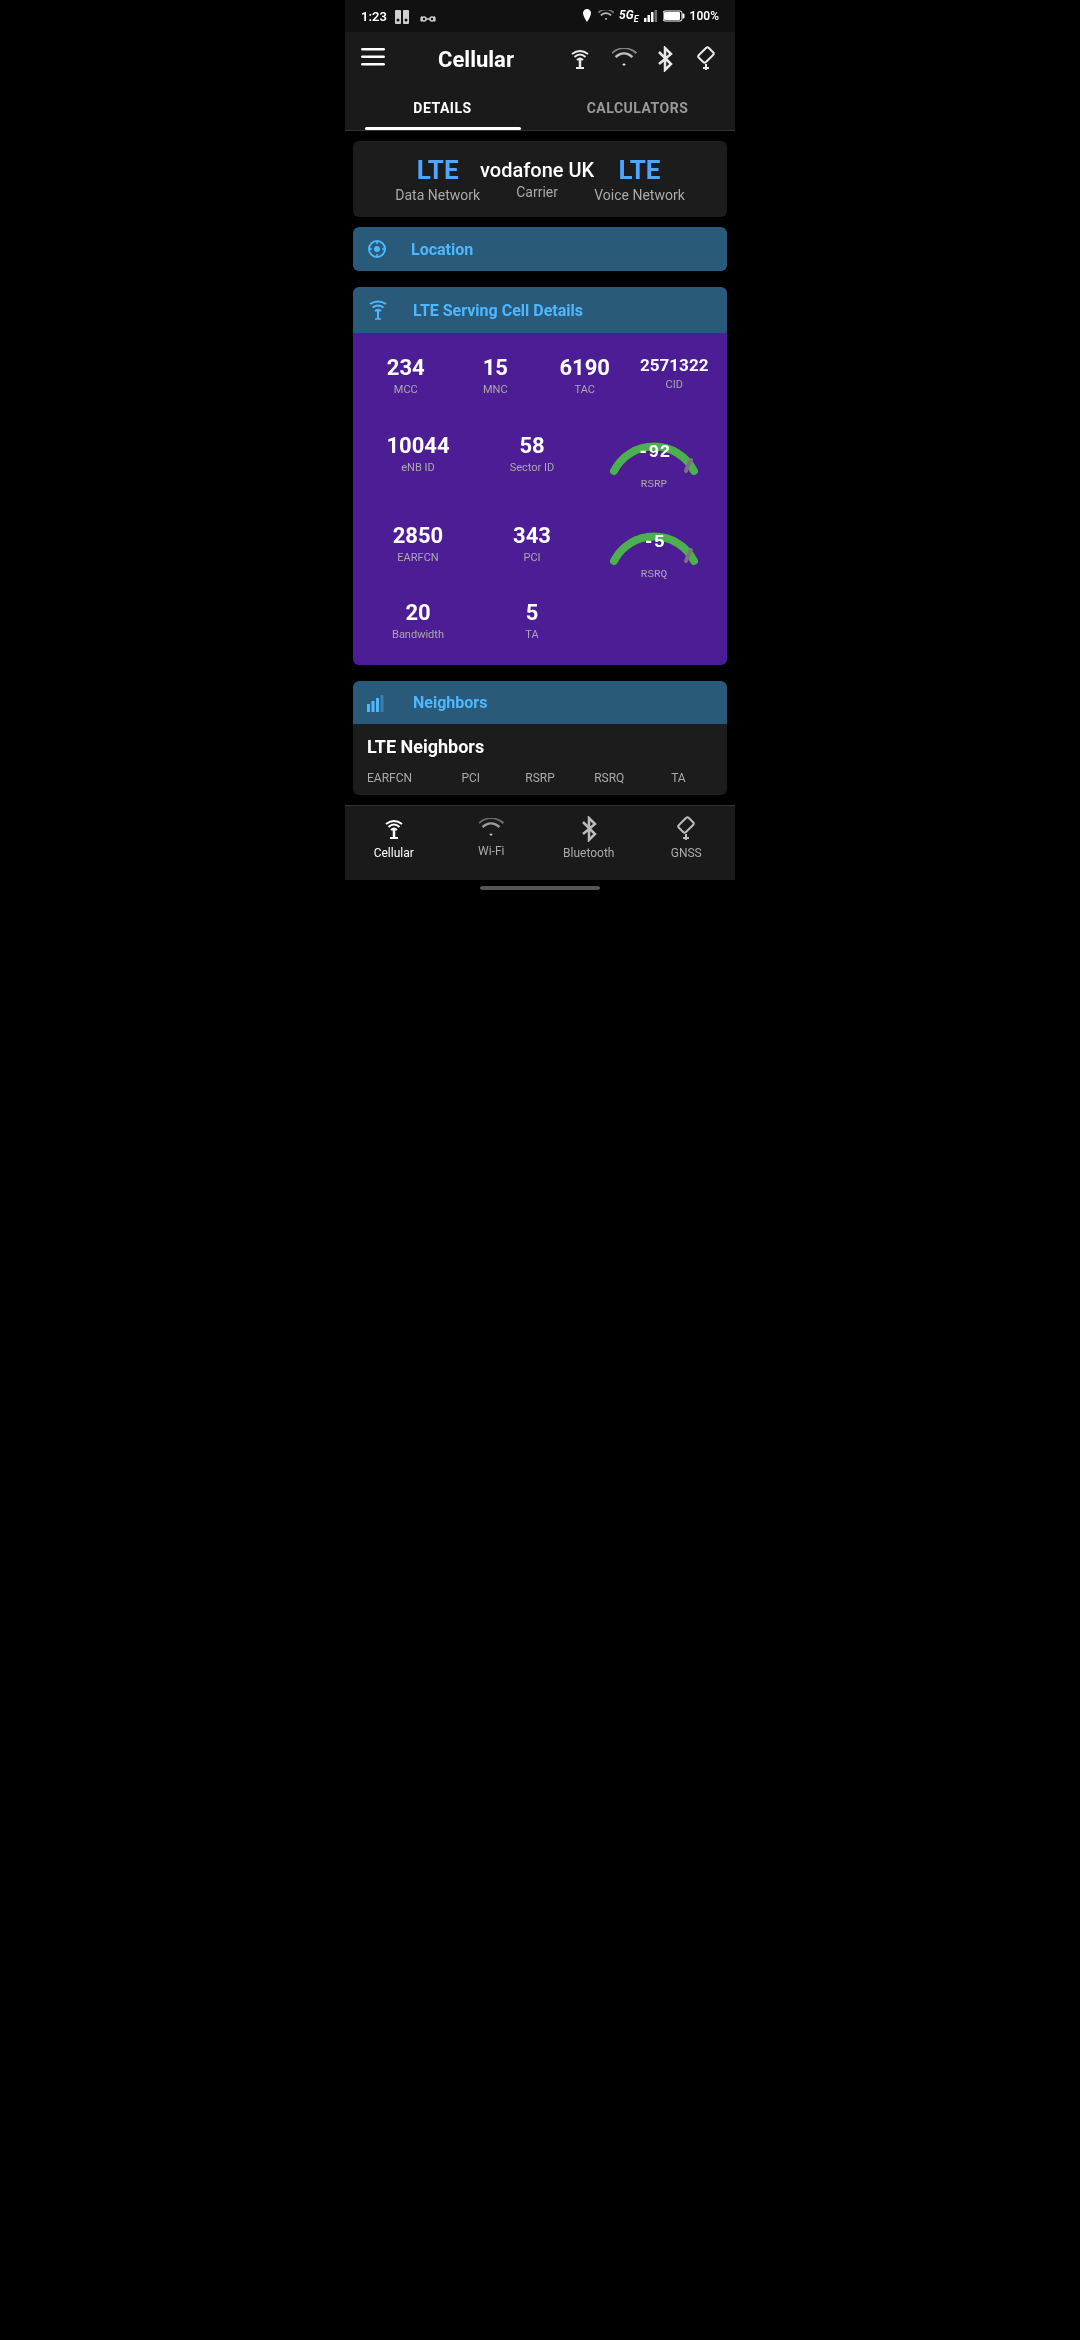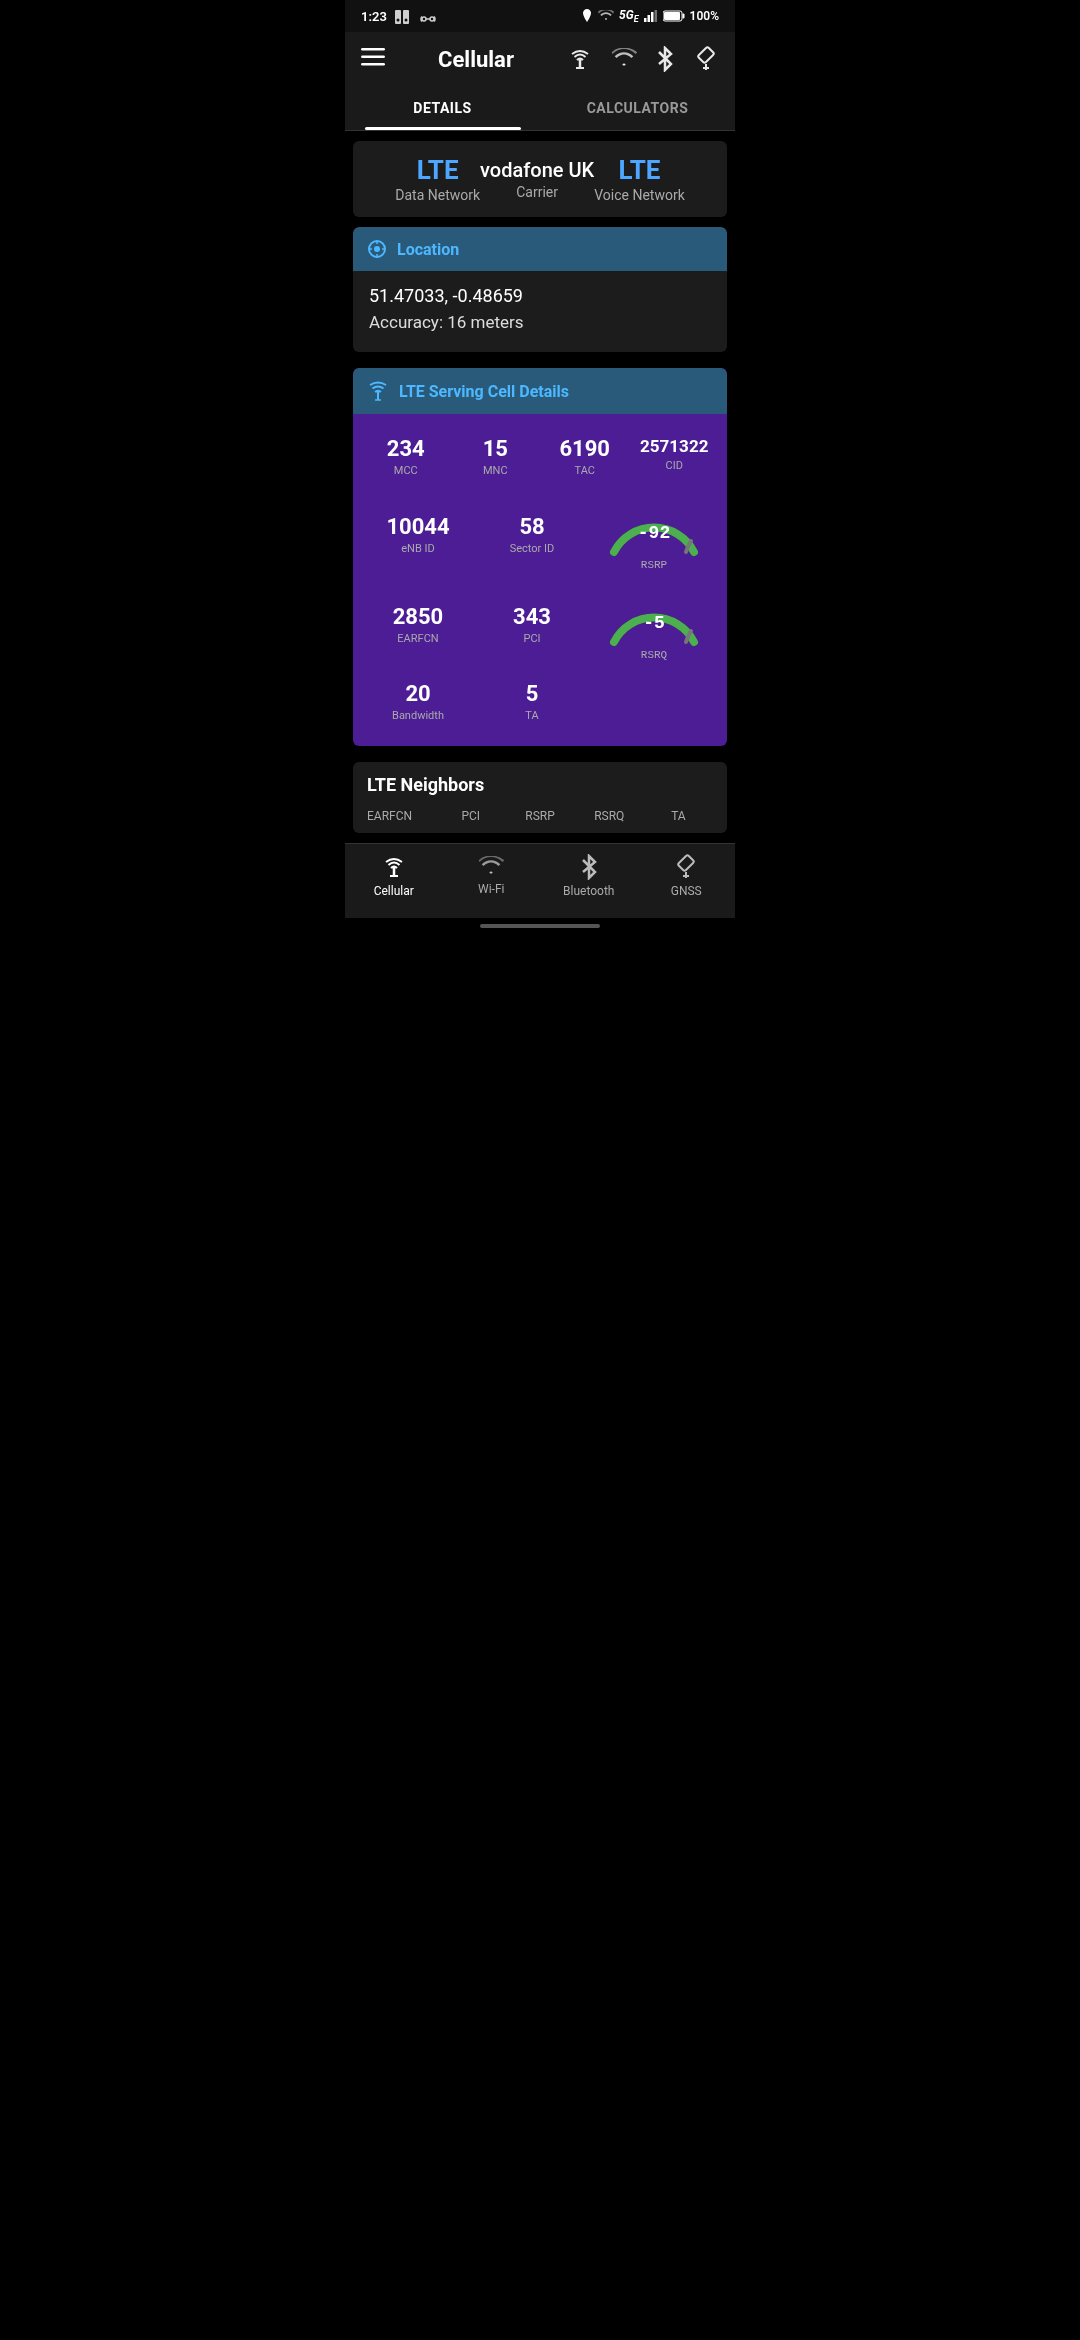--- a/index.html
+++ b/index.html
@@ -93,21 +93,21 @@
       font-weight: 500;
       color: #fff;
     }
     
     .section-header {
       background: #2a5a7a;
       border-radius: 6px 6px 0 0;
       padding: 12px 14px;
       display: flex;
       align-items: center;
-      gap: 10px;
+      gap: 24px;
       font-size: 16px;
       font-weight: 700;
       color: #4db8ff;
     }
     .section-header svg { flex-shrink: 0; }
     
     .location-card {
       background: #1c1c1c;
       border-radius: 6px;
       margin: 10px 8px;
@@ -342,24 +342,20 @@
   <div class="section-header">
     <svg width="20" height="20" viewBox="0 0 20 20" fill="#4db8ff">
       <circle cx="10" cy="10" r="8" stroke="#4db8ff" stroke-width="2" fill="none"></circle>
       <circle cx="10" cy="10" r="3" fill="#4db8ff"></circle>
       <line x1="10" y1="2" x2="10" y2="5" stroke="#4db8ff" stroke-width="1.5"></line>
       <line x1="10" y1="15" x2="10" y2="18" stroke="#4db8ff" stroke-width="1.5"></line>
       <line x1="2" y1="10" x2="5" y2="10" stroke="#4db8ff" stroke-width="1.5"></line>
       <line x1="15" y1="10" x2="18" y2="10" stroke="#4db8ff" stroke-width="1.5"></line>
     </svg>
     <span>Location</span>
-  </div>
-  <div class="location-body">
-    <p>51.47033, -0.48659</p>
-    <p class="small">Accuracy: 16 meters</p>
   </div>
 </div>
 
 <div class="serving-card">
   <div class="section-header">
     <svg width="22" height="22" viewBox="0 0 22 22" fill="#4db8ff">
       <path d="M11 12 L11 20" stroke="#4db8ff" stroke-width="2" fill="none"></path>
       <path d="M8 20 L14 20" stroke="#4db8ff" stroke-width="1.5" fill="none"></path>
       <path d="M3 5 Q11 0 19 5" stroke="#4db8ff" stroke-width="2" fill="none"></path>
       <path d="M5.5 8.5 Q11 4.5 16.5 8.5" stroke="#4db8ff" stroke-width="2" fill="none"></path>
@@ -443,20 +439,29 @@
     </div>
     <div class="cell-item">
       <div class="val">5</div>
       <div class="lbl">TA</div>
     </div>
     <div style="width:130px;"></div>
   </div>
 </div>
 
 <div class="neighbors-card">
+  <div class="section-header">
+    <svg width="22" height="18" viewBox="0 0 22 18" fill="#4db8ff">
+      <rect x="0" y="10" width="3" height="8"></rect>
+      <rect x="4.5" y="7" width="3" height="11"></rect>
+      <rect x="9" y="4" width="3" height="14"></rect>
+      <rect x="13.5" y="1" width="3" height="17" opacity="0.4"></rect>
+    </svg>
+    <span>Neighbors</span>
+  </div>
   <div class="neighbors-body">
     <h3>LTE Neighbors</h3>
     <div class="neighbors-header-row">
       <span style="text-align:left;">EARFCN</span>
       <span>PCI</span>
       <span>RSRP</span>
       <span>RSRQ</span>
       <span>TA</span>
     </div>
   </div>

